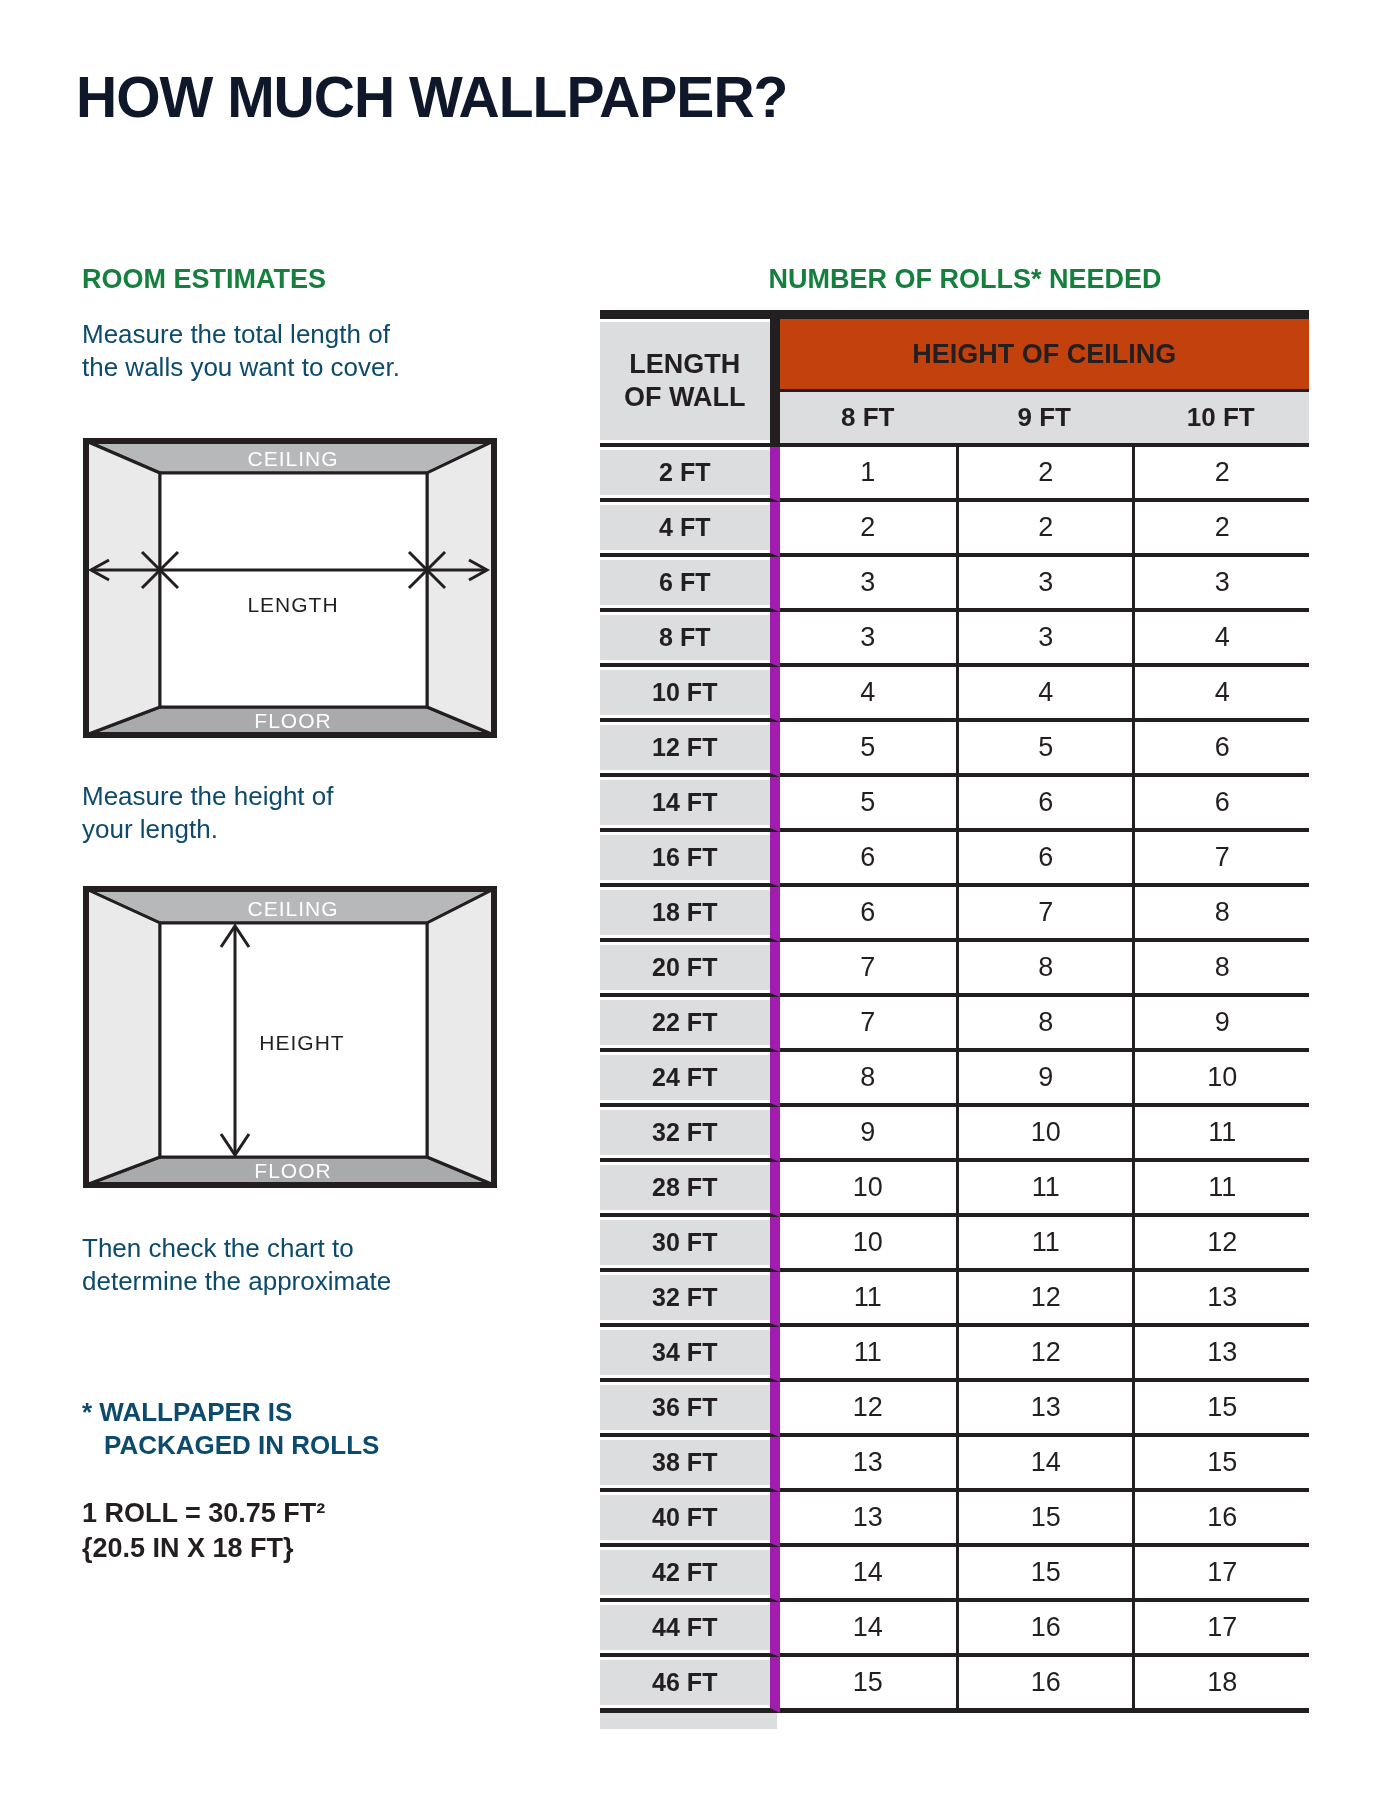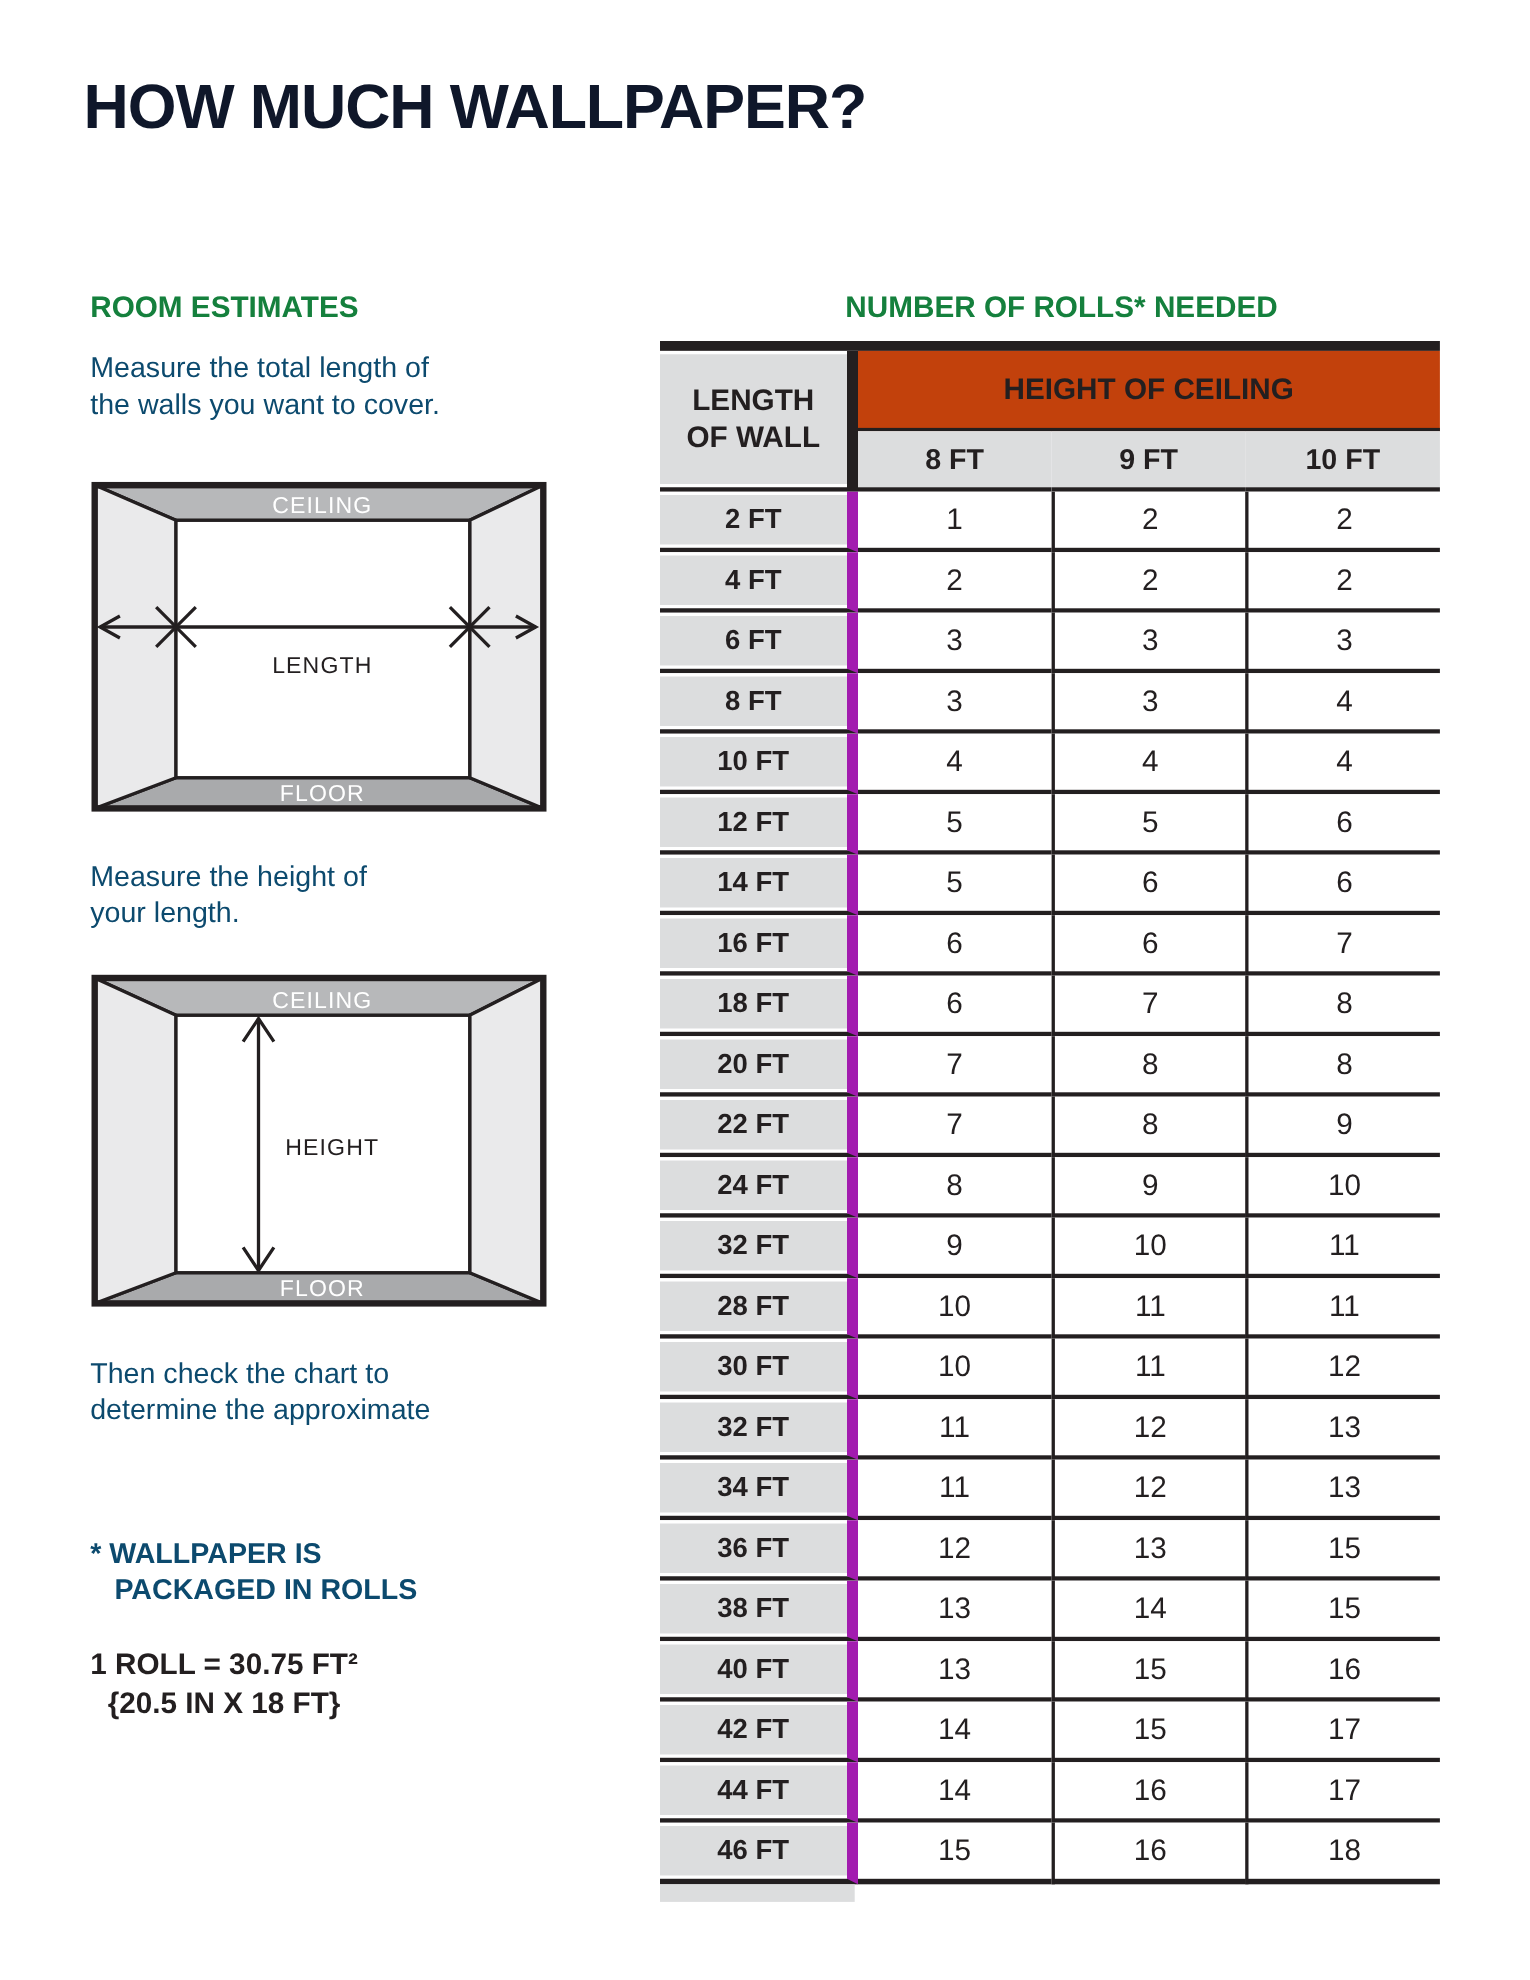--- a/index.html
+++ b/index.html
@@ -117,21 +117,21 @@
 <div class="abs para" style="left:82px;top:1232px;">
   <div>Then check the chart to</div>
   <div>determine the approximate</div>
 </div>
 
 <div class="abs para bold" style="left:82px;top:1396px;">
   <div>* WALLPAPER IS</div>
   <div class="footnote-line2">PACKAGED IN ROLLS</div>
 </div>
 
-<div class="abs roll-spec" style="left:82px;top:1496px;text-align:center;">
+<div class="abs roll-spec" style="left:82px;top:1496px;">
   <div>1 ROLL = 30.75 FT²</div>
   <div>{20.5 IN X 18 FT}</div>
 </div>
 
 <div class="abs section-head" style="left:640px;top:264px;width:650px;text-align:center;">NUMBER OF ROLLS* NEEDED</div>
 
 <table class="abs rolls-table" style="left:600px;top:310px;">
   <colgroup>
     <col style="width:177px">
       <col style="width:174px">

